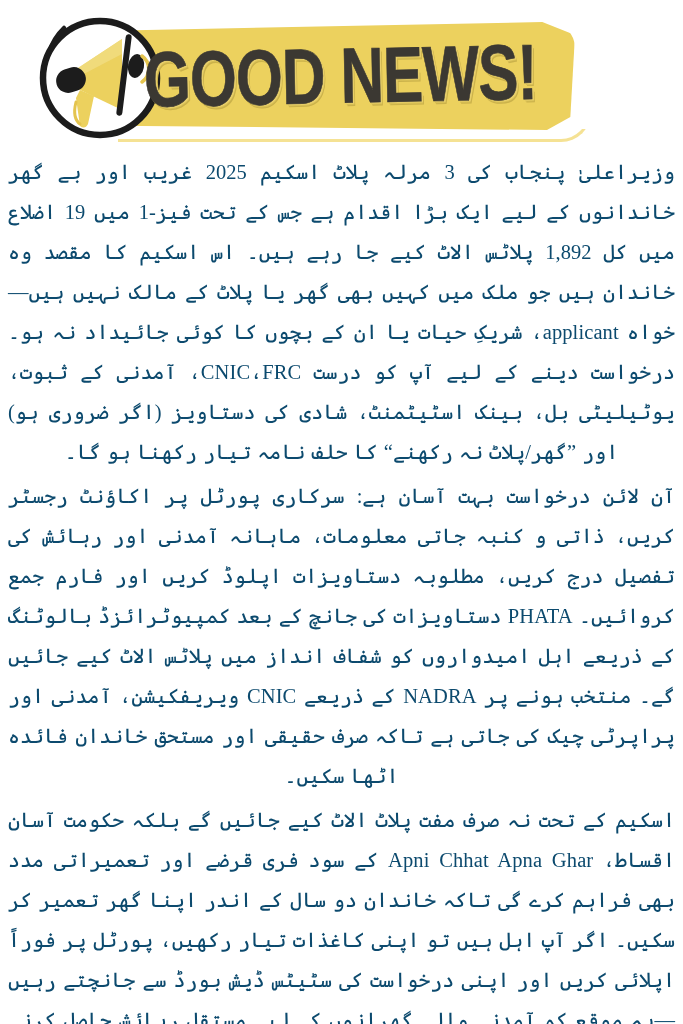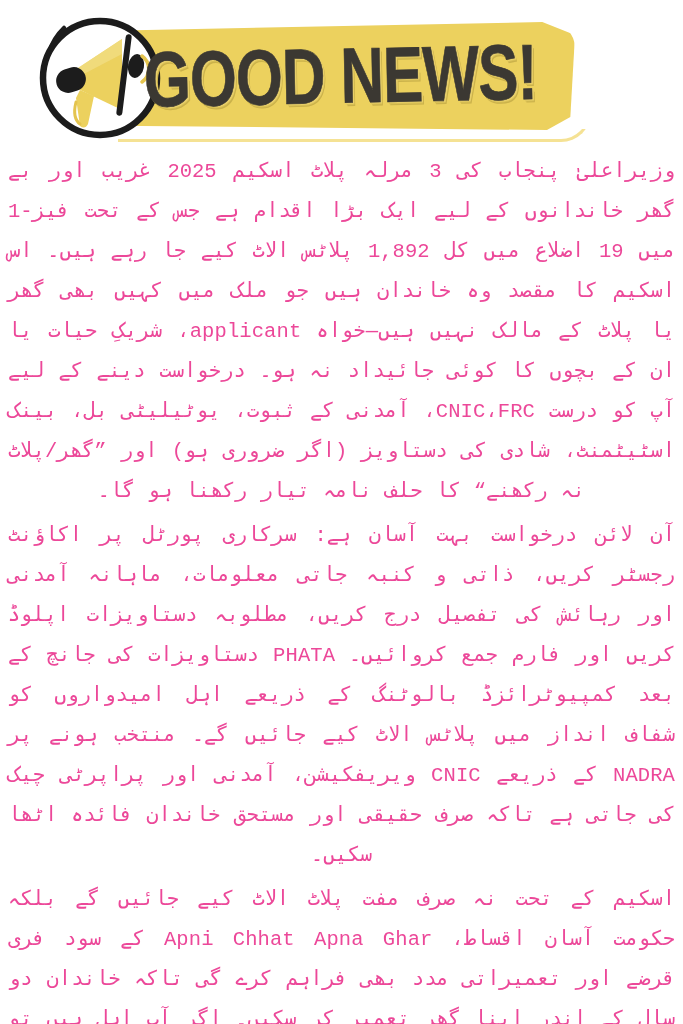--- a/index.html
+++ b/index.html
@@ -96,22 +96,22 @@
     padding: 0 8px;
     box-sizing: border-box;
   }
   .para {
     margin: 0 0 4px 0;
     direction: rtl;
     text-align: justify;
     text-align-last: center;
     font-size: 20.5px;
     line-height: 40px;
-    color: #ec4899;
-    font-family: Liberation Mono, monospace;
+    color: #0c4a6e;
+    font-family: Liberation Serif, serif;
     letter-spacing: 0.1px;
     word-spacing: 1px;
   }
   .para:last-child { margin-bottom: 0; }
 </style>
 </head>
 <body>
 
 <div class="header-banner">
 

